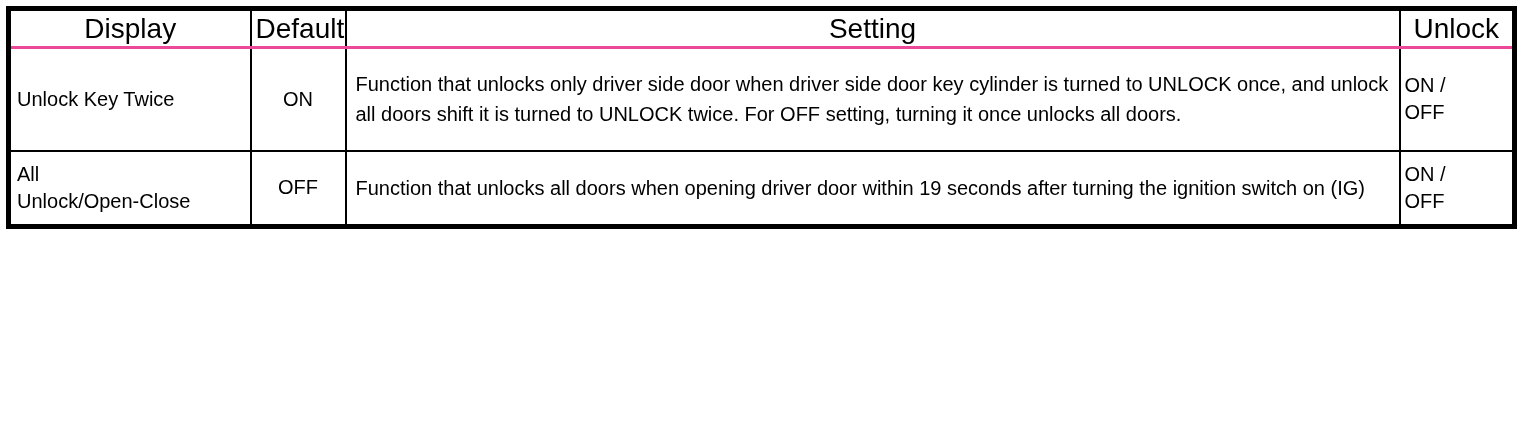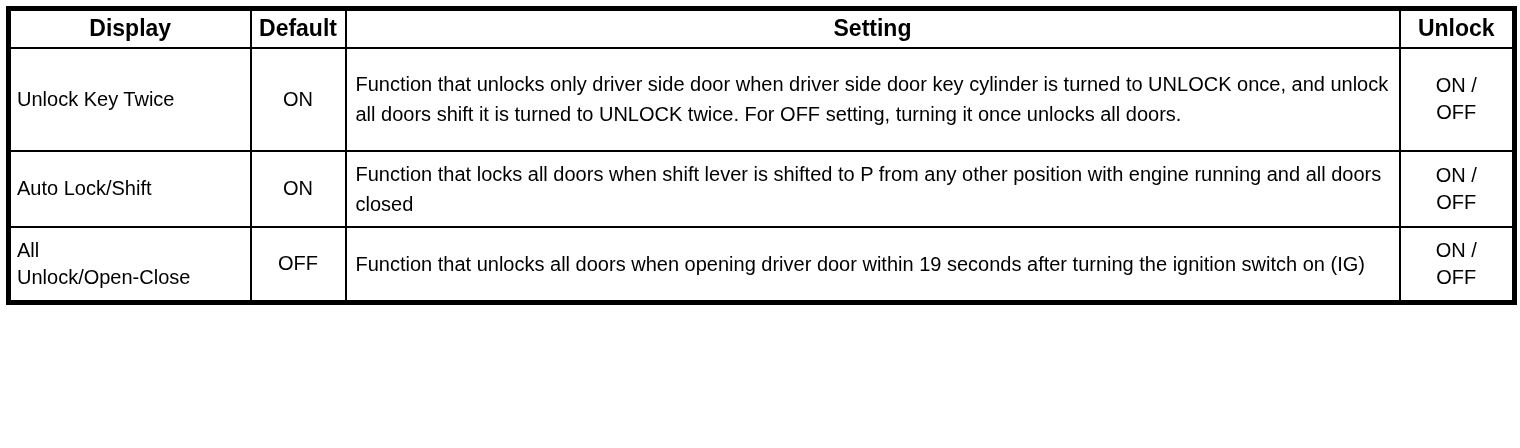--- a/index.html
+++ b/index.html
@@ -33,23 +33,23 @@
   col.c-contents { width: 1054px;}
   col.c-setting  { width: 115px; }
 
   th, td {
     border: 2px solid #000000;
     vertical-align: middle;
     overflow: hidden;
   }
   thead tr { height: 39px; }
   thead th {
-    border-bottom: 1px solid #ec4899;
-    font-weight: bold;
-    font-size: 23px;
+    border-bottom: 3px solid #ec4899;
+    font-weight: normal;
+    font-size: 28px;
     text-align: center;
     padding: 0 4px;
   }
   tbody tr.r1 { height: 103px; }
   tbody tr.r2 { height: 76px; }
   tbody tr.r3 { height: 74px; }
   tbody tr.r4 { height: 76px; margin-top: 36px; }
   tbody tr.r5 { height: 64px; }
 
   td { font-size: 20px; }
@@ -61,21 +61,21 @@
   td.default {
     text-align: center;
     padding: 0 4px;
   }
   td.contents {
     text-align: left;
     padding: 4px 6px 4px 9px;
     line-height: 30px;
   }
   td.setting {
-    text-align: center;
+    text-align: left;
     white-space: pre-line;
     line-height: 1.35;
     padding: 0 4px;
   }
 </style>
 </head>
 <body>
 
 <div class="doc">
   <table class="settings">
@@ -94,27 +94,20 @@
       </tr>
     </thead>
     <tbody>
       <tr class="r1">
         <td class="display">Unlock Key Twice</td>
         <td class="default">ON</td>
         <td class="contents">Function that unlocks only driver side door when driver side door key cylinder is turned to UNLOCK once, and unlock all doors shift it is turned to UNLOCK twice. For OFF setting, turning it once unlocks all doors.</td>
         <td class="setting">ON /
 OFF</td>
       </tr>
-      <tr class="r2">
-        <td class="display">Auto Lock/Shift</td>
-        <td class="default">ON</td>
-        <td class="contents">Function that locks all doors when shift lever is shifted to P from any other position with engine running and all doors closed</td>
-        <td class="setting">ON /
-OFF</td>
-      </tr>
       <tr class="r4">
         <td class="display">All
 Unlock/Open-Close</td>
         <td class="default">OFF</td>
         <td class="contents">Function that unlocks all doors when opening driver door within 19 seconds after turning the ignition switch on (IG)</td>
         <td class="setting">ON /
 OFF</td>
       </tr>
     </tbody>
   </table>

